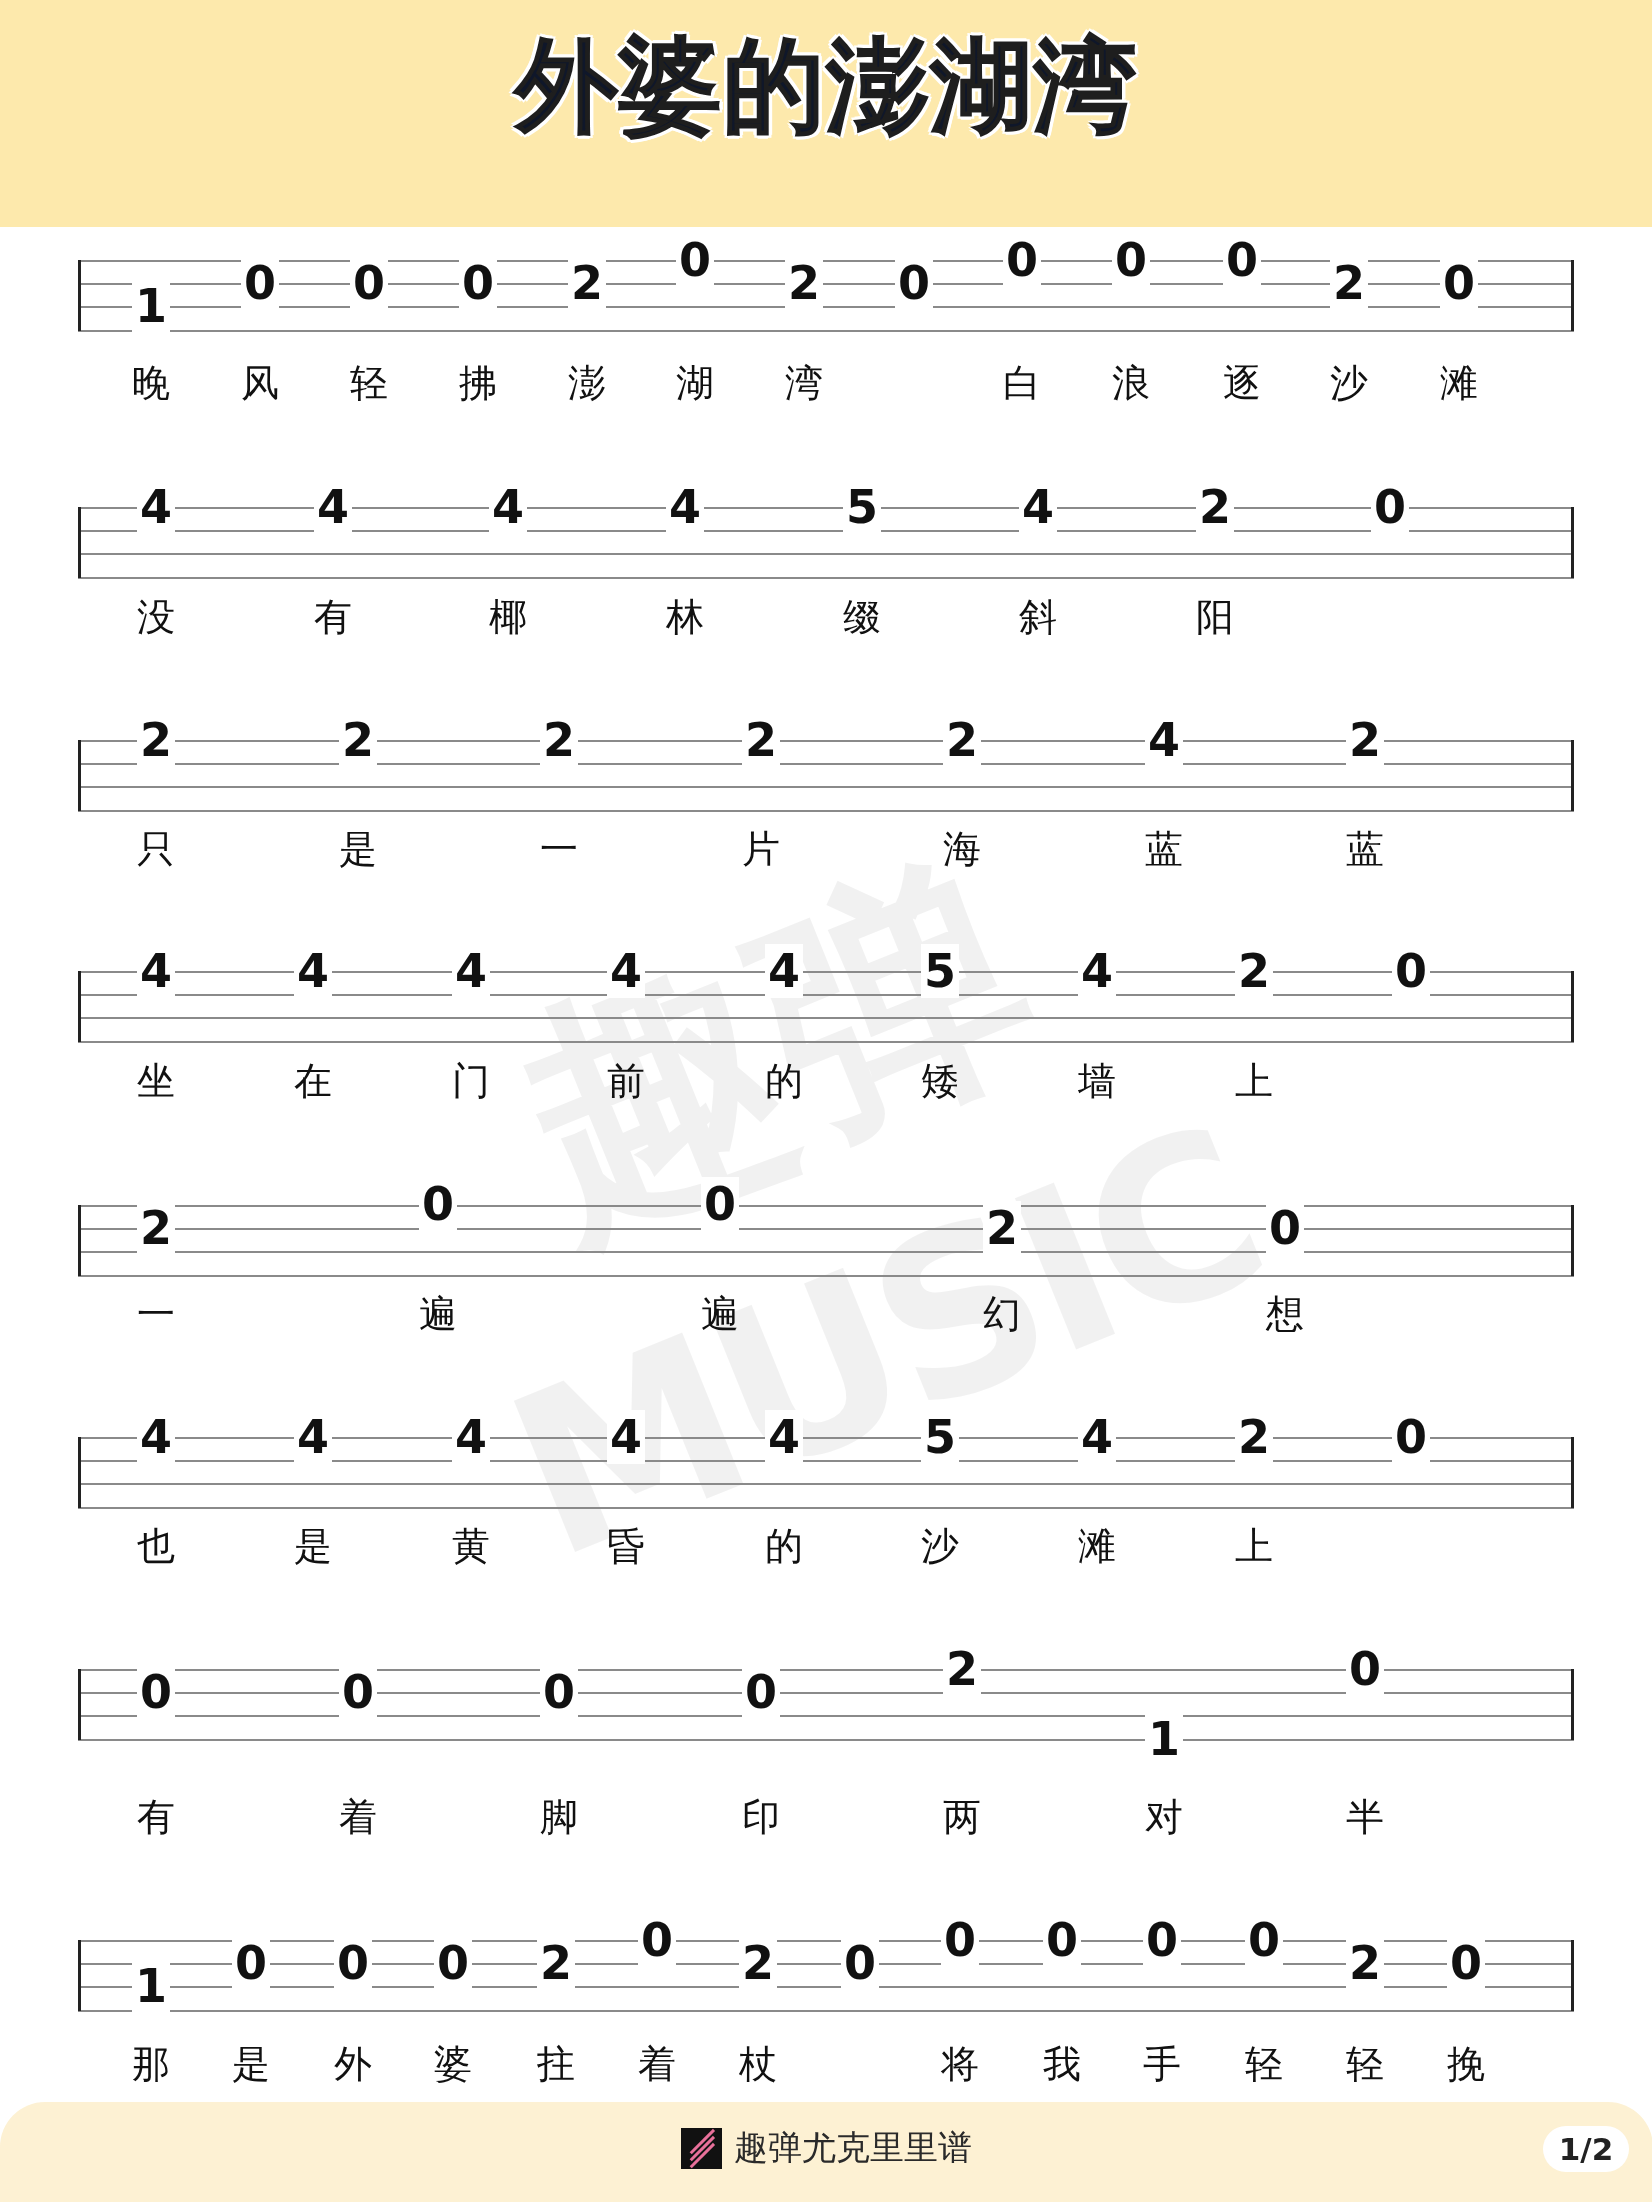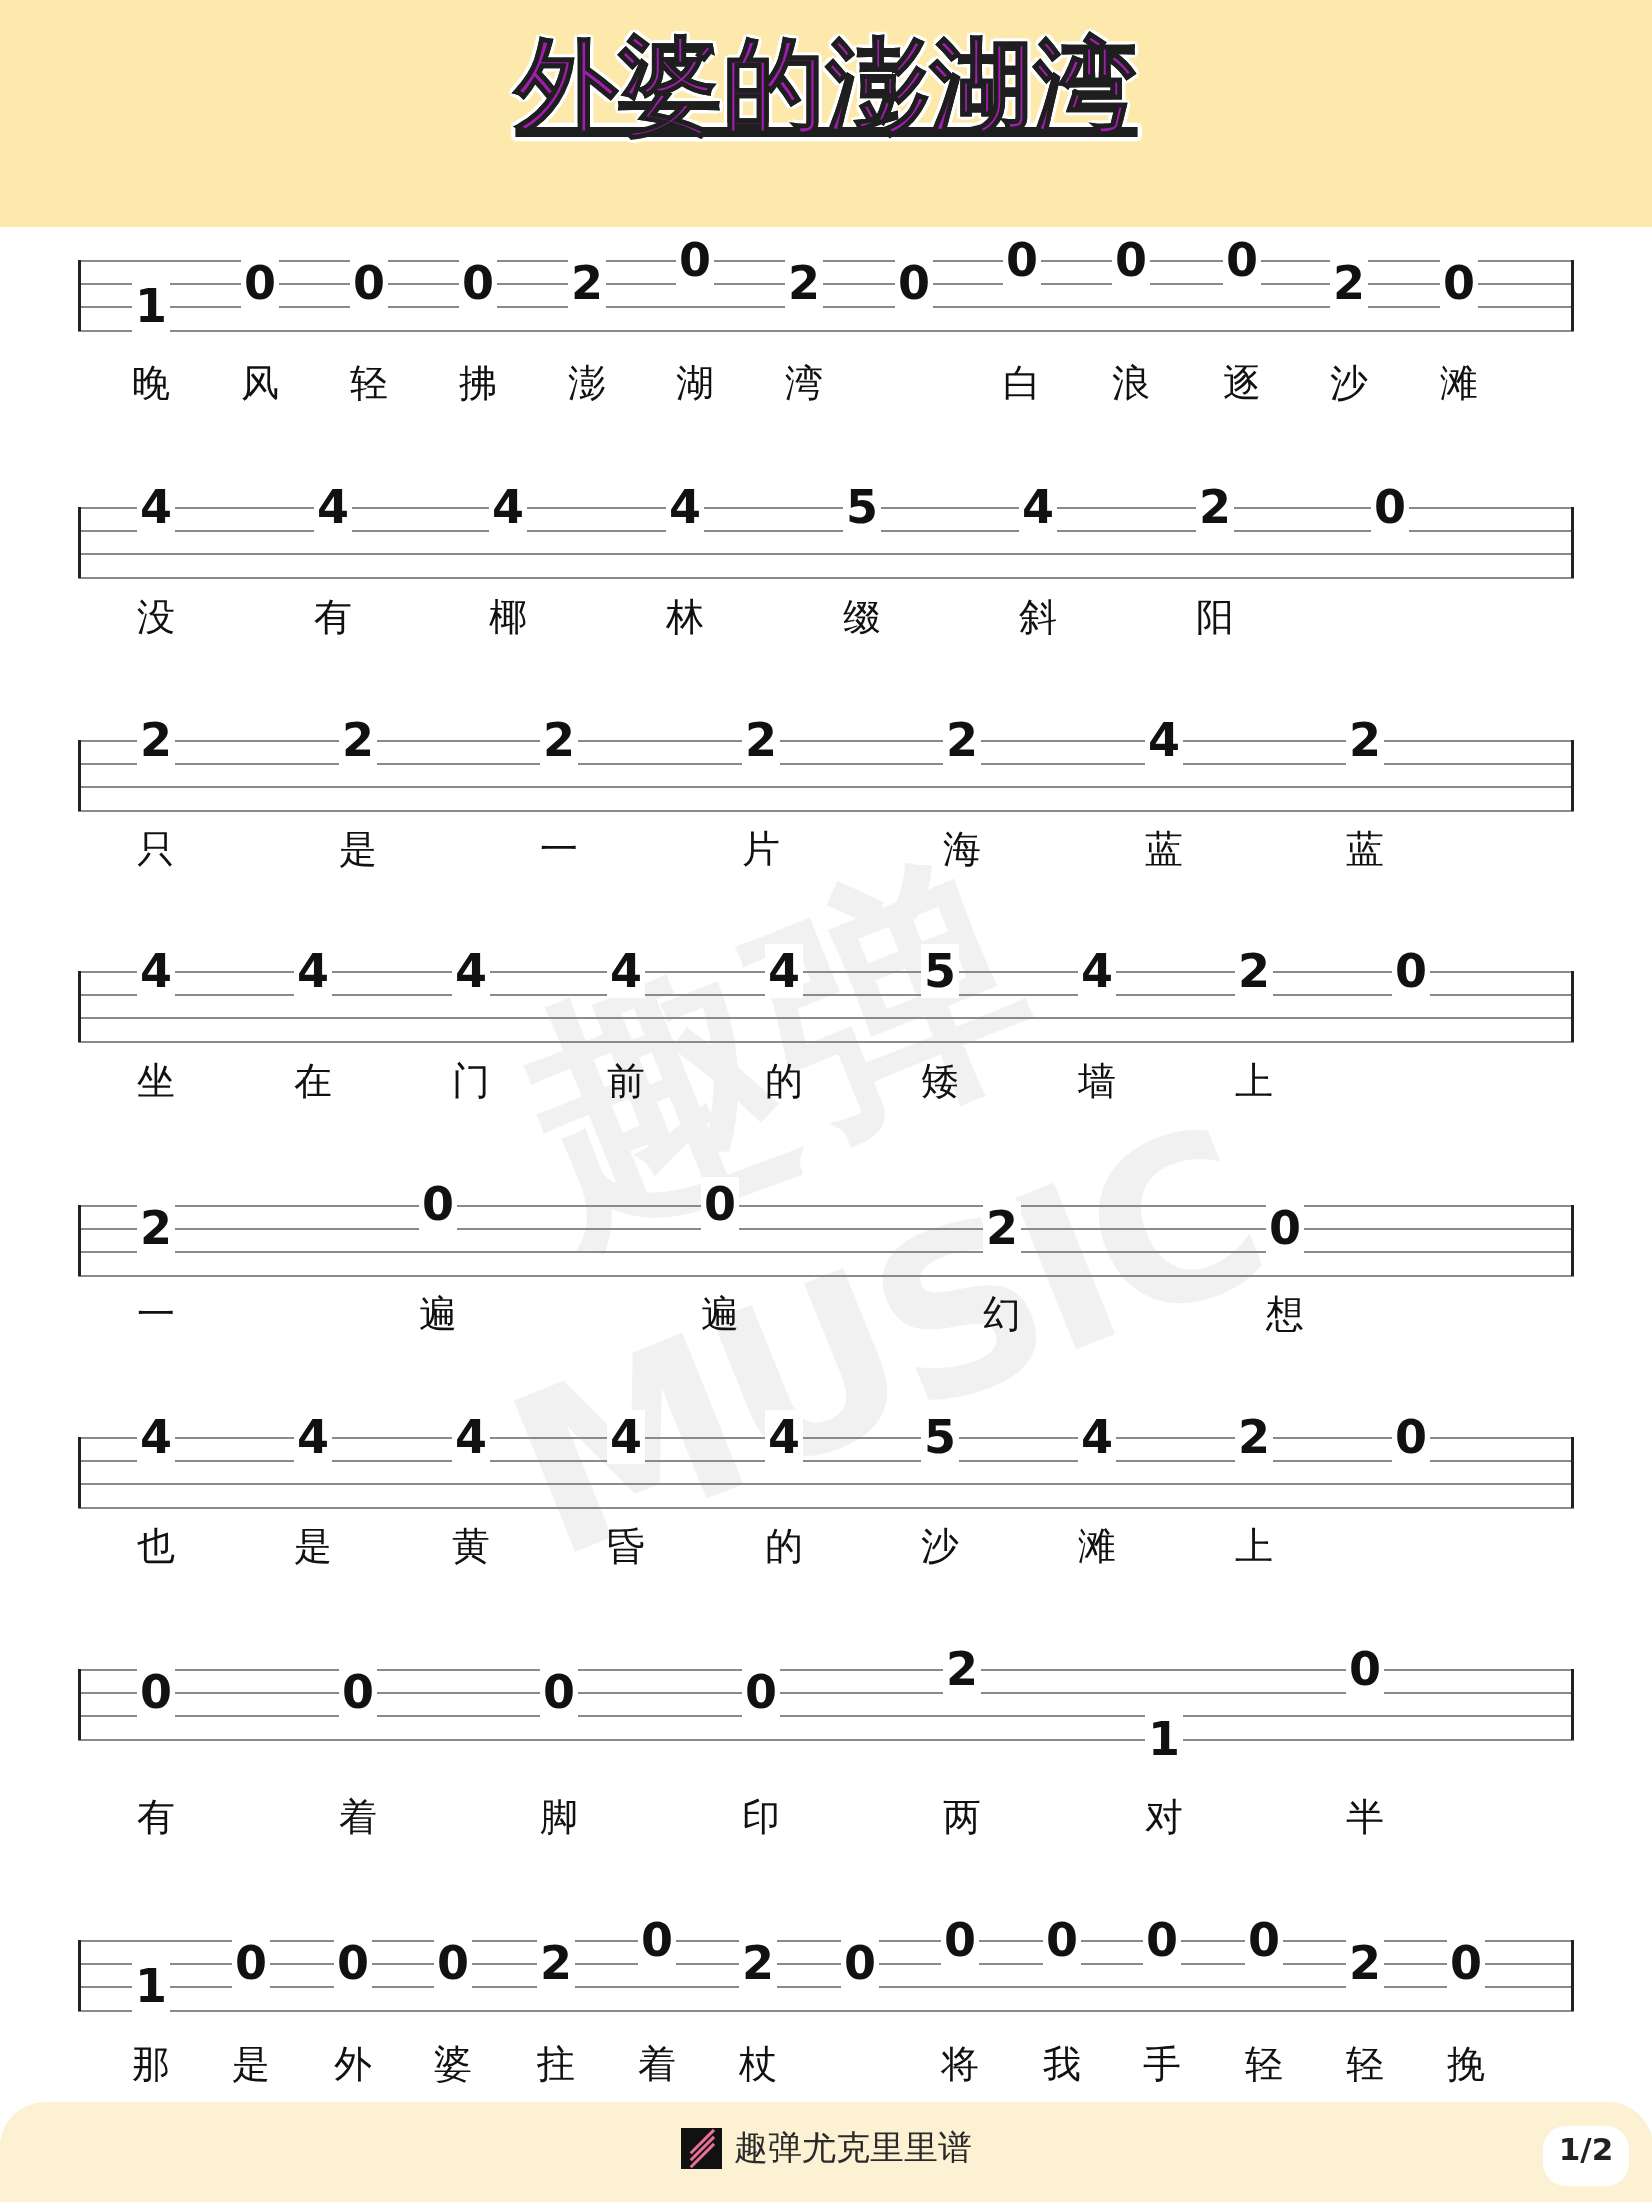--- a/index.html
+++ b/index.html
@@ -1,38 +1,38 @@
 <!DOCTYPE html>
 <html style="font-size:13.8px"><head>
 <meta charset="utf-8">
 <style>
   html,body{margin:0;padding:0;}
   body{width:1653px;height:2203px;position:relative;overflow:hidden;background:#ffffff;font-family:"DejaVu Sans","Liberation Sans",sans-serif;}
   .header{position:absolute;left:0;top:0;width:1653px;height:227px;background:#fde9ac;}
-  .title{position:absolute;left:0;width:1653px;top:19px;text-align:center;font-size:102px;font-weight:900;color:#a21caf;letter-spacing:1.7px;
+  .title{position:absolute;left:0;width:1653px;top:19px;text-align:center;font-size:102px;font-weight:900;color:#0f172a;letter-spacing:1.7px;
     -webkit-text-stroke:1.7px #1e1e1e;
-    text-shadow:4.3px 0 0 #fff,-4.3px 0 0 #fff,0 4.3px 0 #fff,0 -4.3px 0 #fff,3.4px 3.4px 0 #fff,-3.4px -3.4px 0 #fff,3.4px -3.4px 0 #fff,-3.4px 3.4px 0 #fff;text-decoration:underline;}
+    text-shadow:4.3px 0 0 #fff,-4.3px 0 0 #fff,0 4.3px 0 #fff,0 -4.3px 0 #fff,3.4px 3.4px 0 #fff,-3.4px -3.4px 0 #fff,3.4px -3.4px 0 #fff,-3.4px 3.4px 0 #fff;}
   .subtitle{position:absolute;left:0;width:1653px;top:153px;text-align:center;font-size:38px;font-weight:bold;color:#1e1e1e;
     text-shadow:1.7px 0 0 #fff,-1.7px 0 0 #fff,0 1.7px 0 #fff,0 -1.7px 0 #fff;}
   .watermark{position:absolute;left:465px;top:809px;width:723px;height:774px;opacity:0.05;pointer-events:none;}
   .watermark .w1,.watermark .w2{position:absolute;font-weight:900;color:#000;transform:rotate(-22deg);transform-origin:center;white-space:nowrap;font-family:"DejaVu Sans",sans-serif;}
   .watermark .w1{left:52px;top:69px;font-size:258px;}
   .watermark .w2{left:34px;top:404px;font-size:224px;letter-spacing:-8.6px;}
   .staff{position:absolute;left:78px;width:1496px;height:71px;}
   .line{position:absolute;left:0;width:100%;height:1.7px;background:#8a8a8a;}
   .bar{position:absolute;top:0;width:2.6px;height:71px;background:#222;}
   .note{position:absolute;width:52px;margin-left:-26px;text-align:center;font-size:46px;font-weight:bold;color:#111;line-height:46px;height:46px;background:transparent;}
   .note span{background:#fff;padding:0 3.4px;}
   .lyric{position:absolute;width:52px;margin-left:-26px;text-align:center;font-size:38px;color:#111;line-height:43px;}
   .footer{position:absolute;left:0;top:2102px;width:1653px;height:101px;background:#fdf1d3;border-radius:45px 45px 0 0;}
   .brand{position:absolute;left:0;width:1653px;top:2125px;display:flex;justify-content:center;align-items:center;gap:12px;}
   .logo{width:41px;height:41px;background:#111;position:relative;overflow:hidden;}
   .logo i{position:absolute;left:5.2px;width:33px;height:3.4px;background:#e8709a;transform:rotate(-45deg);}
   .brand-text{font-size:34px;color:#2a2a2a;}
-  .page-badge{position:absolute;left:1543px;top:2126px;width:86px;height:60px;border-radius:23px;background:#ffffff;text-align:center;line-height:46px;font-size:31px;font-weight:bold;color:#222;}
+  .page-badge{position:absolute;left:1543px;top:2126px;width:86px;height:46px;border-radius:23px;background:#ffffff;text-align:center;line-height:46px;font-size:31px;font-weight:bold;color:#222;}
 </style>
 </head>
 <body>
 
 <div class="header">
   <div class="title">外婆的澎湖湾</div>
 </div>
 
 <div class="watermark">
   <div class="w1">趣弹</div>

